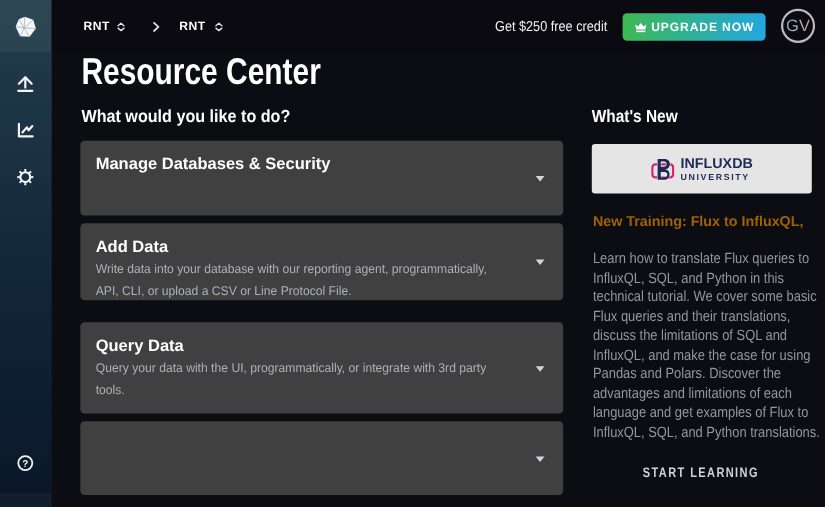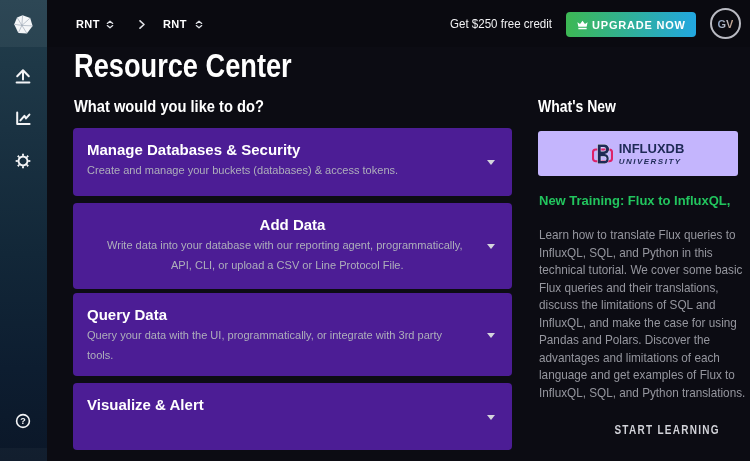--- a/index.html
+++ b/index.html
@@ -20,56 +20,56 @@
     color:#fff; font-size:11px; font-weight:bold; letter-spacing:0.4px; }
   #credit { position:absolute; left:450px; top:0; height:47px; display:flex; align-items:center;
     color:#f1f1f3; font-size:13px; }
   #credit .sx { transform:scaleX(0.888); }
   #upbtn { left:566px; top:12px; width:130px; height:25px; border-radius:4px;
     background:linear-gradient(90deg,#3db854 0%, #22a7e0 100%);
     display:flex; align-items:center; justify-content:flex-start; padding-left:11px; }
   #upbtn span { color:#fff; font-size:11px; font-weight:bold; letter-spacing:0.8px; margin-left:4px; white-space:nowrap; }
   #avatar { left:710px; top:8px; width:31px; height:31px; border-radius:50%;
     border:2px solid #b9bac2; display:flex; align-items:center; justify-content:center; }
-  #avatar span { font-size:11px; font-weight:bold;
+  #avatar span { font-size:15px; font-weight:normal;
     background:linear-gradient(100deg,#8fa3c2 10%, #b9bdc9 50%, #c2a088 90%);
     -webkit-background-clip:text; background-clip:text; color:transparent; }
 
   
   #h1 { left:74px; top:46px; color:#fff; font-size:34px; font-weight:bold; }
   #h2 { left:74px; top:98px; color:#fff; font-size:16px; font-weight:bold; }
   #h2 .sx { transform:scaleX(0.917); }
   #h3 { left:538px; top:98px; color:#fff; font-size:16px; font-weight:bold; }
   #h3 .sx { transform:scaleX(0.875); }
 
   
-  .card { left:73px; width:439px; background:#4c1d95; border-radius:4px; padding:11px 14px 0 14px; }
+  .card { left:73px; width:439px; background:#404040; border-radius:4px; padding:11px 14px 0 14px; }
   .card .t .sx { transform:scaleX(1); }
   .card .d .sx { transform:scaleX(0.96); }
   .card .t { color:#fff; font-size:15px; font-weight:bold; line-height:22px; }
   .card .d { color:#aeafbb; font-size:11.5px; line-height:19.5px; }
   .caret { position:absolute; right:17px; top:50%; margin-top:-2px; width:0; height:0;
     border-left:4.5px solid transparent; border-right:4.5px solid transparent;
     border-top:5px solid #d4d5dc; }
   #card1 { top:128px; height:68px; }
-  #card2 { top:203px; height:86px;text-align:center; }
+  #card2 { top:203px; height:70px; }
   #card3 { top:293px; height:83px; }
   #card4 { top:383px; height:67px; }
 
   
-  #logobox { left:538px; top:131px; width:200px; height:45px; background:#c4b5fd; border-radius:3px;
+  #logobox { left:538px; top:131px; width:200px; height:45px; background:#e5e5e5; border-radius:3px;
     display:flex; align-items:center; justify-content:center; }
   #lbtext { margin-left:6px; }
   #lbtext .l1 { color:#1e2a56; font-size:13px; font-weight:bold; letter-spacing:0px; line-height:13px; }
-  #lbtext .l2 { color:#1e2a56; font-size:8px; font-weight:bold; letter-spacing:1.5px; line-height:9px; margin-top:2px;font-style:italic; }
-  #newtrain { left:539px; top:193px; color:#22c55e; font-size:13px; font-weight:bold; line-height:16px; }
+  #lbtext .l2 { color:#1e2a56; font-size:8px; font-weight:bold; letter-spacing:1.5px; line-height:9px; margin-top:2px; }
+  #newtrain { left:539px; top:193px; color:#a16207; font-size:13px; font-weight:bold; line-height:16px; }
   #newtrain .sx { transform:scaleX(1); }
   #para { left:539px; top:226px; color:#95969e; font-size:13.5px; line-height:17.5px; }
   #para .sx { transform:scaleX(0.87); }
-  #start { left:538px; top:423px; width:182px; text-align:right; color:#d2d3d9;
+  #start { left:508px; top:423px; width:182px; text-align:right; color:#d2d3d9;
     font-size:12.5px; font-weight:bold; letter-spacing:1.6px; }
   #start .sx { transform-origin:100% 50%; }
 </style>
 </head>
 <body>
   <div class="abs" id="sidebar"></div>
   <div class="abs" id="logocell"></div>
   <div class="abs" id="sidefoot"></div>
 
   <svg class="abs" style="left:14px; top:15px;" width="19" height="19" viewBox="0 0 19 19">
@@ -137,37 +137,35 @@
   <div class="abs" id="avatar">
     <span>GV</span>
   </div>
 
   <div class="abs" id="h1"><span class="sx">Resource Center</span></div>
   <div class="abs" id="h2"><span class="sx">What would you like to do?</span></div>
   <div class="abs" id="h3"><span class="sx">What's New</span></div>
 
   <div class="abs card" id="card1">
     <div class="t"><span class="sx">Manage Databases &amp; Security</span></div>
-    <div class="d"><span class="sx">Create and manage your buckets (databases) &amp; access tokens.</span></div>
     <div class="caret"></div>
   </div>
   <div class="abs card" id="card2">
     <div class="t"><span class="sx">Add Data</span></div>
     <div class="d"><span class="sx">Write data into your database with our reporting agent, programmatically,</span><br>
       <span class="sx">API, CLI, or upload a CSV or Line Protocol File.</span></div>
     <div class="caret"></div>
   </div>
   <div class="abs card" id="card3">
     <div class="t"><span class="sx">Query Data</span></div>
     <div class="d"><span class="sx">Query your data with the UI, programmatically, or integrate with 3rd party</span><br>
       <span class="sx">tools.</span></div>
     <div class="caret"></div>
   </div>
   <div class="abs card" id="card4">
-    <div class="t"><span class="sx">Visualize &amp; Alert</span></div>
     <div class="caret"></div>
   </div>
 
   <div class="abs" id="logobox">
     <svg width="21" height="20" viewBox="0 0 21 20" style="flex:none">
       <rect x="1" y="5.5" width="19" height="11.8" rx="2.8" fill="none" stroke="#dd2268" stroke-width="2.1"></rect>
       <path transform="translate(0.8,0)" d="M5,0.5 L11.4,0.5 a4.7,4.7 0 0 1 0.3,9.4 L12,9.9 a4.9,4.9 0 0 1 0,9.6 L5,19.5 Z
                M7.9,2.9 V7.5 h3 a2.3,2.3 0 0 0 0,-4.6 Z
                M7.9,12.3 v4.8 h3.5 a2.4,2.4 0 0 0 0,-4.8 Z" fill="#1e2a56" fill-rule="evenodd" stroke="#f4f4f6" stroke-width="0.9" paint-order="stroke"></path>
     </svg>

